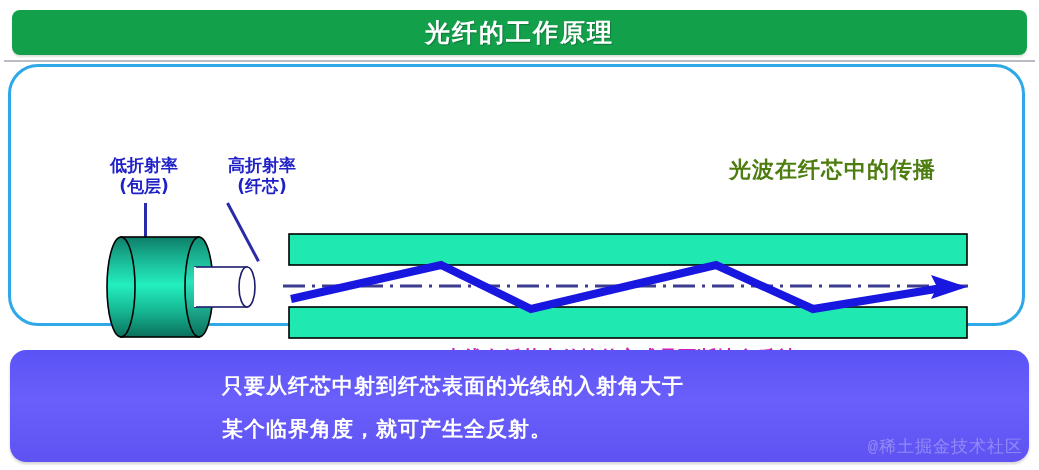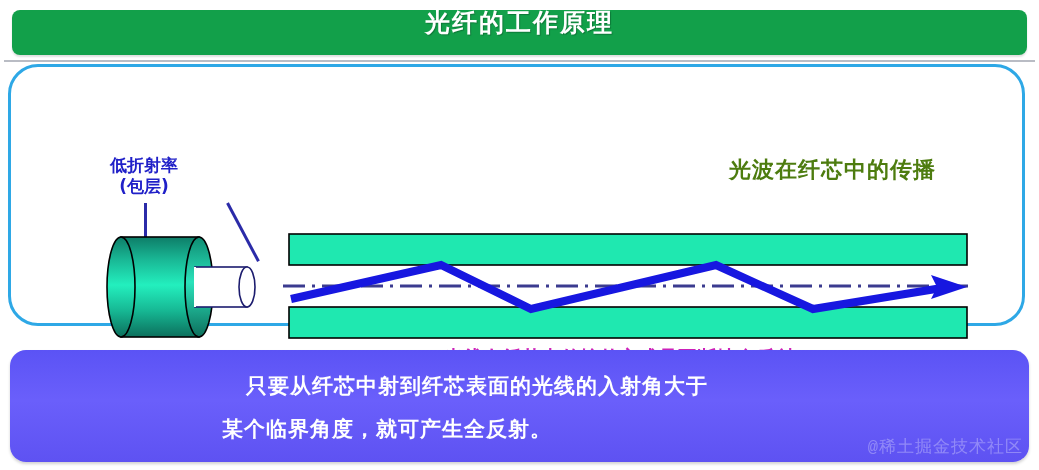--- a/index.html
+++ b/index.html
@@ -28,20 +28,21 @@
   #title-bar {
     position: absolute;
     left: 12px;
     top: 10px;
     width: 1015px;
     height: 45px;
     background: #12a04a;
     border-radius: 8px;
     box-shadow: 0 2px 2px rgba(0,0,0,0.13);
     display: flex;
+    align-items: center;
     justify-content: center;
   }
   #title-text {
     color: #ffffff;
     font-size: 25px;
     font-weight: bold;
     letter-spacing: 2px;
     line-height: 1;
     text-shadow: 1px 1px 1px rgba(0,0,0,0.25);
   }
@@ -158,21 +159,21 @@
     overflow: hidden;
   }
   .conclusion-line {
     position: absolute;
     color: #ffffff;
     font-size: 21px;
     font-weight: bold;
     letter-spacing: 1px;
     white-space: nowrap;
   }
-  #conclusion-line-1 { left: 212px; top: 22px; margin-left: 24px; }
+  #conclusion-line-1 { left: 212px; top: 22px; }
   #conclusion-line-2 { left: 212px; top: 65px; text-align: right; }
 
   #watermark {
     position: absolute;
     right: 6px;
     bottom: 4px;
     color: rgba(255,255,255,0.30);
     font-size: 17px;
     letter-spacing: 1px;
     white-space: nowrap;
@@ -190,20 +191,24 @@
   <div id="title-divider"></div>
 
   <div id="diagram-card">
 
     <div class="fiber-label" id="label-cladding">
       <div>低折射率</div>
       <div>(包层)</div>
     </div>
     <div class="leader-line" id="leader-cladding"></div>
 
+    <div class="fiber-label" id="label-core">
+      <div>高折射率</div>
+      <div>(纤芯)</div>
+    </div>
     <div class="leader-line" id="leader-core"></div>
 
     <div id="heading-propagation">光波在纤芯中的传播</div>
 
     <div id="fiber-drawing">
       <svg width="200" height="120" viewBox="0 0 200 120" xmlns="http://www.w3.org/2000/svg">
         <defs>
           <linearGradient id="cladGrad" x1="0" y1="0" x2="0" y2="1">
             <stop offset="0%" stop-color="#0e7d68"></stop>
             <stop offset="22%" stop-color="#19b694"></stop>

